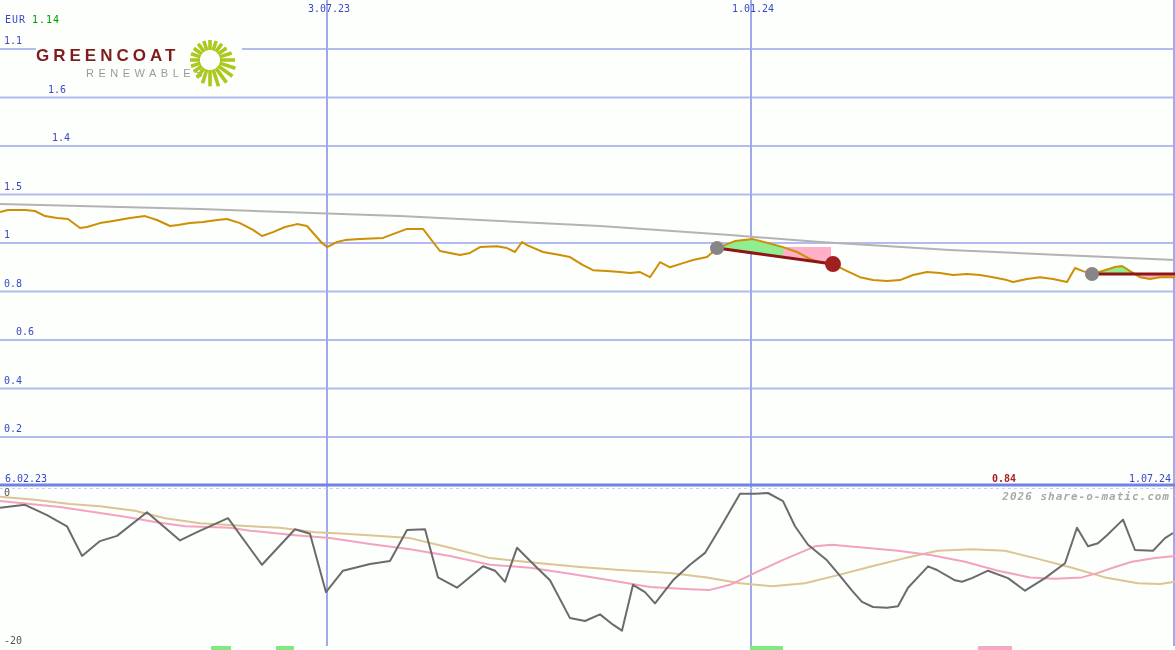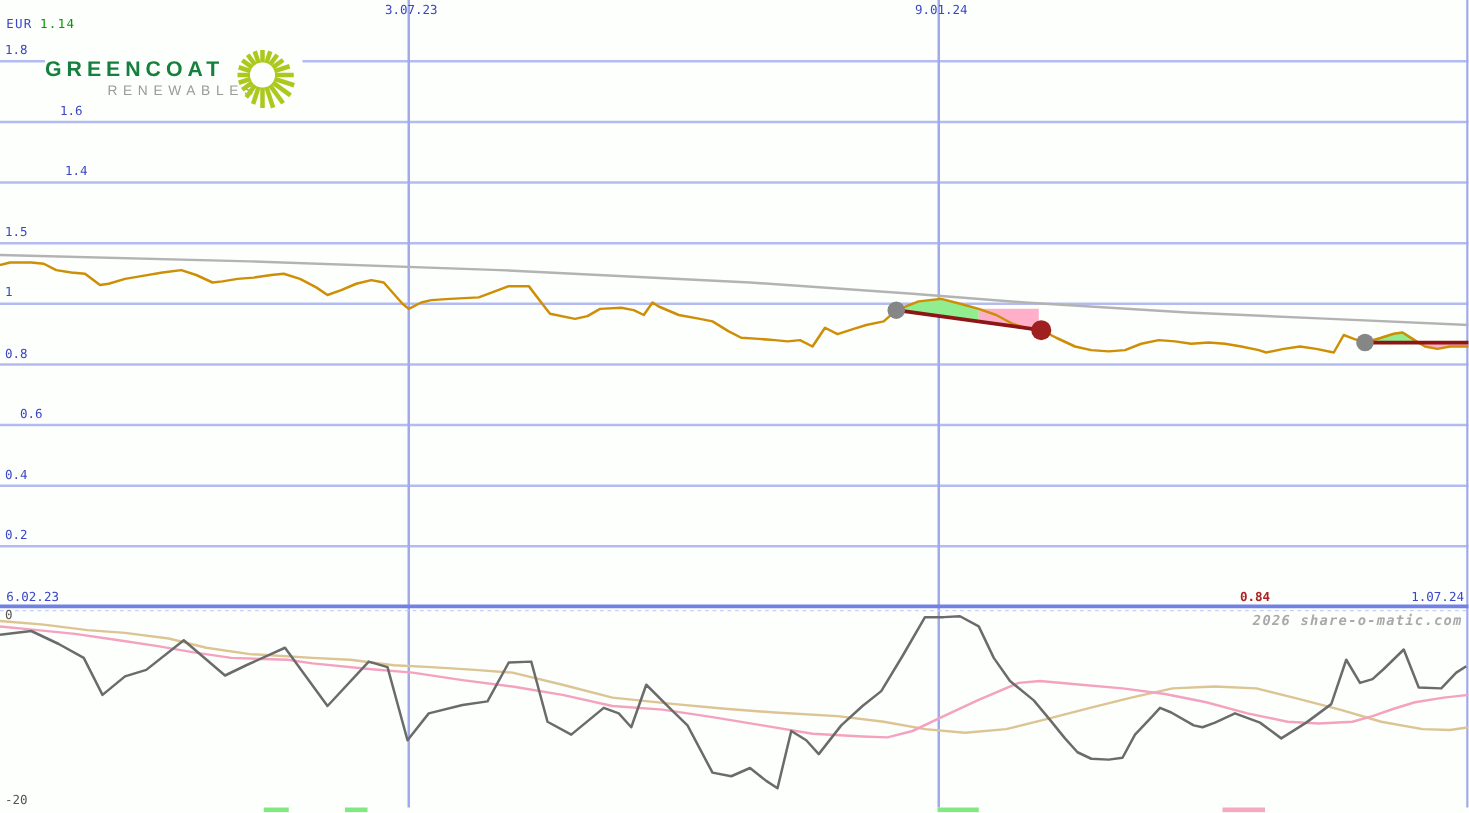--- a/index.html
+++ b/index.html
@@ -56,21 +56,21 @@
       <rect x="276" y="646" width="18" height="4" fill="#82e882"></rect>
       <rect x="750" y="646" width="33" height="4" fill="#82e882"></rect>
       <rect x="978" y="646" width="34" height="4" fill="#f4a8c4"></rect>
     </svg>
 
   <div class="quote">
     <span style="color: rgb(59, 70, 198);">EUR</span><span style="color: rgb(0, 153, 0);">1.14</span>
   </div>
 
   <div class="logo">
-    <div class="logo-line1" style="color: #15803d;">GREENCOAT</div>
+    <div class="logo-line1" style="color: #7f1d1d;">GREENCOAT</div>
     <div class="logo-line2" style="color: rgb(154, 154, 154);">RENEWABLES</div>
     <svg class="sun" id="sun" width="64" height="64" viewBox="0 0 64 64">
         <line x1="32.0" y1="22.0" x2="32.0" y2="12.0" stroke="#abc81d" stroke-width="3.6"></line>
         <line x1="35.1" y1="22.5" x2="38.2" y2="13.0" stroke="#abc81d" stroke-width="3.6"></line>
         <line x1="37.9" y1="23.9" x2="43.8" y2="15.8" stroke="#abc81d" stroke-width="3.6"></line>
         <line x1="40.1" y1="26.1" x2="48.5" y2="20.0" stroke="#abc81d" stroke-width="3.6"></line>
         <line x1="41.5" y1="28.9" x2="53.7" y2="25.0" stroke="#abc81d" stroke-width="3.6"></line>
         <line x1="42.0" y1="32.0" x2="57.0" y2="32.0" stroke="#abc81d" stroke-width="3.6"></line>
         <line x1="41.5" y1="35.1" x2="57.4" y2="40.2" stroke="#abc81d" stroke-width="3.6"></line>
         <line x1="40.1" y1="37.9" x2="54.4" y2="48.3" stroke="#abc81d" stroke-width="3.6"></line>
@@ -89,27 +89,27 @@
       </svg>
   </div>
 
   <div class="lbl" style="left: 5px; top: 473px; color: rgb(59, 70, 198);">6.02.23</div>
   <div class="lbl" style="left: 992px; top: 473px; color: rgb(170, 34, 34); font-weight: bold;">0.84</div>
   <div class="lbl" style="left: 1129px; top: 473px; color: rgb(59, 70, 198);">1.07.24</div>
 
   <div class="watermark" style="color: rgb(169, 169, 169); font-style: italic;">2026 share-o-matic.com</div>
 
   <div class="layer" id="labels">
-      <div class="lbl" style="left: 4px; top: 35px; color: rgb(59, 70, 198);">1.8</div>
+      <div class="lbl" style="left: 4px; top: 35px; color: rgb(59, 70, 198);">1.1</div>
       <div class="lbl" style="left: 4px; top: 83.5px; color: rgb(59, 70, 198); margin-left: 44px;">1.6</div>
       <div class="lbl" style="left: 4px; top: 132px; color: rgb(59, 70, 198); margin-left: 48px;">1.4</div>
       <div class="lbl" style="left: 4px; top: 180.5px; color: rgb(59, 70, 198);">1.5</div>
       <div class="lbl" style="left: 4px; top: 229px; color: rgb(59, 70, 198);">1</div>
       <div class="lbl" style="left: 4px; top: 277.5px; color: rgb(59, 70, 198);">0.8</div>
       <div class="lbl" style="left: 16px; top: 326px; color: rgb(59, 70, 198); text-align: center;">0.6</div>
       <div class="lbl" style="left: 4px; top: 374.5px; color: rgb(59, 70, 198);">0.4</div>
       <div class="lbl" style="left: 4px; top: 423px; color: rgb(59, 70, 198);">0.2</div>
       <div class="lbl" style="left: 4px; top: 487px; color: rgb(85, 85, 85);">0</div>
       <div class="lbl" style="left: 4px; top: 635px; color: rgb(85, 85, 85);">-20</div>
       <div class="lbl" style="left: 329px; top: 3px; color: rgb(59, 70, 198); transform: translateX(-50%);">3.07.23</div>
-      <div class="lbl" style="left: 753px; top: 3px; color: rgb(59, 70, 198); transform: translateX(-50%);">9.01.24</div>
+      <div class="lbl" style="left: 753px; top: 3px; color: rgb(59, 70, 198); transform: translateX(-50%);">1.01.24</div>
     </div>
 </div>
 
 </body></html>

